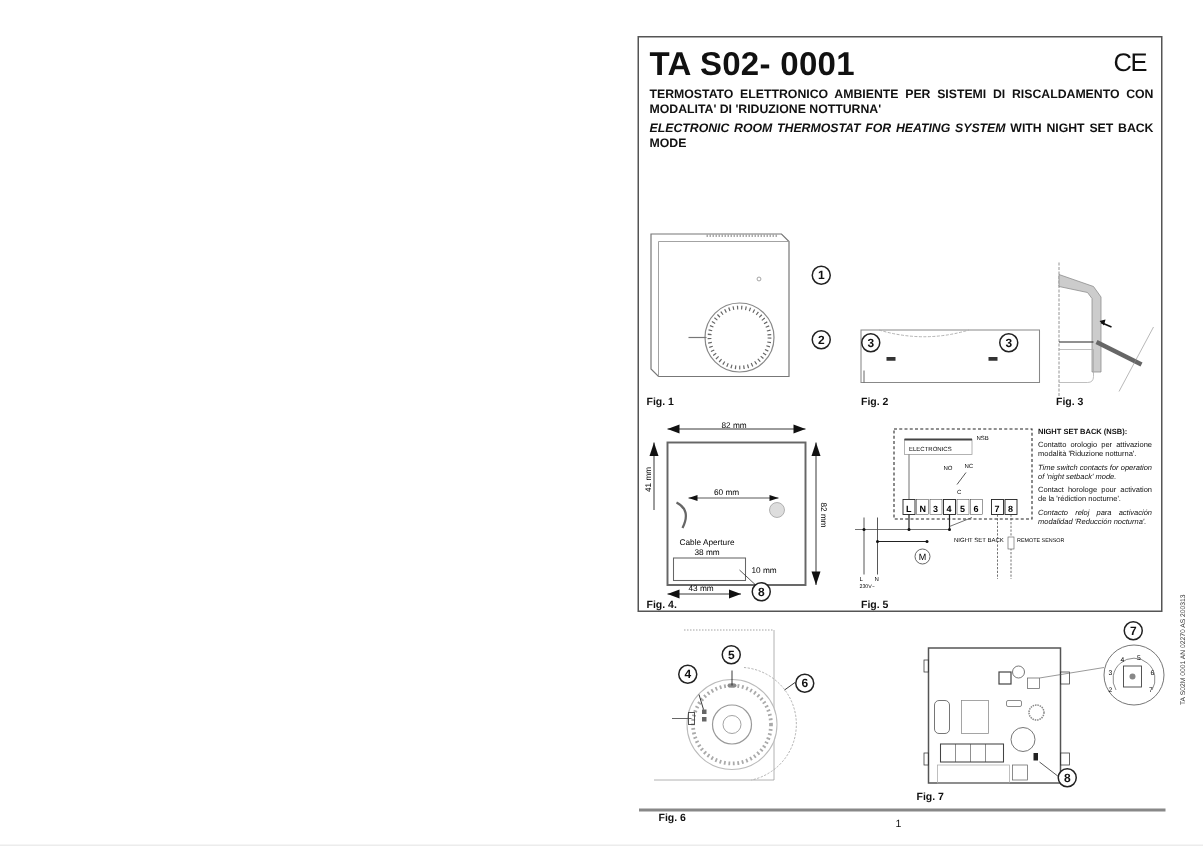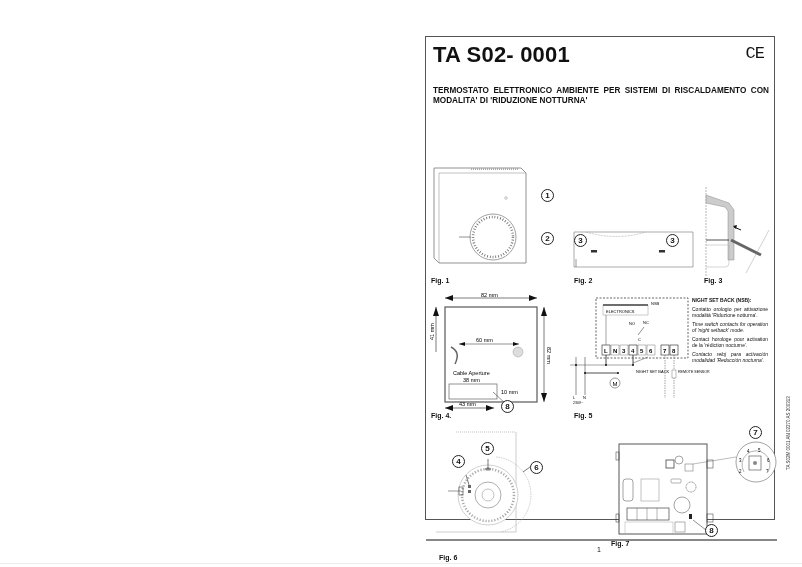--- a/index.html
+++ b/index.html
@@ -1,21 +1,21 @@
 <!DOCTYPE html>
 <html><head>
 <meta charset="utf-8">
 <style>
   html, body { margin:0; padding:0; }
   body { width:802px; height:567px; background:#ffffff; position:relative; overflow:hidden; font-family:"Liberation Sans", sans-serif; color:#111; }
   .page-bottom-line { position:absolute; left:0; top:563px; width:802px; height:1px; background:#ececec; }
-  .frame { position:absolute; left:425px; top:36px; width:350px; height:484px; border:1.5px solid #555; box-sizing:border-box; background:#fff; }
+  .frame { position:absolute; left:425px; top:24px; width:350px; height:384px; border:1.5px solid #555; box-sizing:border-box; background:#fff; }
   .frame-shadow { position:absolute; left:426px; top:539px; width:351px; height:2px; background:#888; }
   .title { position:absolute; left:7px; top:5px; font-size:22px; font-weight:bold; letter-spacing:0.2px; }
-  .ce { position:absolute; right:10px; top:7px; font-size:17px; font-family:Liberation Mono, monospace; letter-spacing:-1px; }
+  .ce { position:absolute; right:10px; top:7px; font-size:17px; font-family:Liberation Sans, sans-serif; letter-spacing:-1px; }
   .subtitle { position:absolute; left:7px; width:336px; font-size:8.2px; font-weight:bold; line-height:9.6px; text-align:justify; text-align-last:left; }
   .it { font-style:italic; }
   .fig-label { position:absolute; font-size:7px; font-weight:bold; }
   .circ { position:absolute; width:11px; height:11px; border:1.3px solid #222; border-radius:50%; font-size:8px; font-weight:bold; text-align:center; line-height:11px; background:#fff; }
   .note { position:absolute; left:266px; top:260px; width:76px; font-size:5px; line-height:6px; }
   .note .h { font-weight:bold; font-size:5px; margin-bottom:3px; }
   .note p { margin:0 0 3px 0; text-align:justify; }
   .side-code { position:absolute; left:786px; top:470px; transform:rotate(-90deg); transform-origin:left top; font-size:4.5px; color:#333; white-space:nowrap; }
   .page-num { position:absolute; left:597px; top:546px; font-size:7px; }
   svg { position:absolute; overflow:visible; }
@@ -23,21 +23,22 @@
 </style>
 </head>
 <body>
 
 <div class="page-bottom-line"></div>
 
 <div class="frame">
   <div class="title">TA S02- 0001</div>
   <div class="ce">CE</div>
 
-  <div class="subtitle" style="top:33px;margin-top:16px;">TERMOSTATO ELETTRONICO AMBIENTE PER SISTEMI DI RISCALDAMENTO CON MODALITA' DI 'RIDUZIONE NOTTURNA'</div>
+  <div class="subtitle" style="top:33px;">TERMOSTATO ELETTRONICO AMBIENTE PER SISTEMI DI RISCALDAMENTO CON MODALITA' DI 'RIDUZIONE NOTTURNA'</div>
+  <div class="subtitle" style="top:56px;"><span class="it">ELECTRONIC ROOM THERMOSTAT FOR HEATING SYSTEM</span><span> WITH NIGHT SET BACK MODE</span></div>
 
   <svg style="left:5px;top:128px;" width="110" height="110" viewBox="0 0 110 110">
     <path d="M3 3 L90 3 L95 8 L95 98 L8 98 L3 93 Z" fill="#fff" stroke="#777" stroke-width="0.8"></path>
     <path d="M8 8 L95 8 M8 8 L8 98" stroke="#999" stroke-width="0.6" fill="none"></path>
     <path d="M40 4 L88 4" stroke="#aaa" stroke-width="2" stroke-dasharray="1,1"></path>
     <circle cx="75" cy="33" r="1.3" fill="none" stroke="#888" stroke-width="0.5"></circle>
     <circle cx="62" cy="72" r="23" fill="#fff" stroke="#888" stroke-width="0.8"></circle>
     <circle cx="62" cy="72" r="20" fill="none" stroke="#666" stroke-width="2.5" stroke-dasharray="0.8,2"></circle>
     <line x1="28" y1="72" x2="40" y2="72" stroke="#777" stroke-width="0.8"></line>
   </svg>

